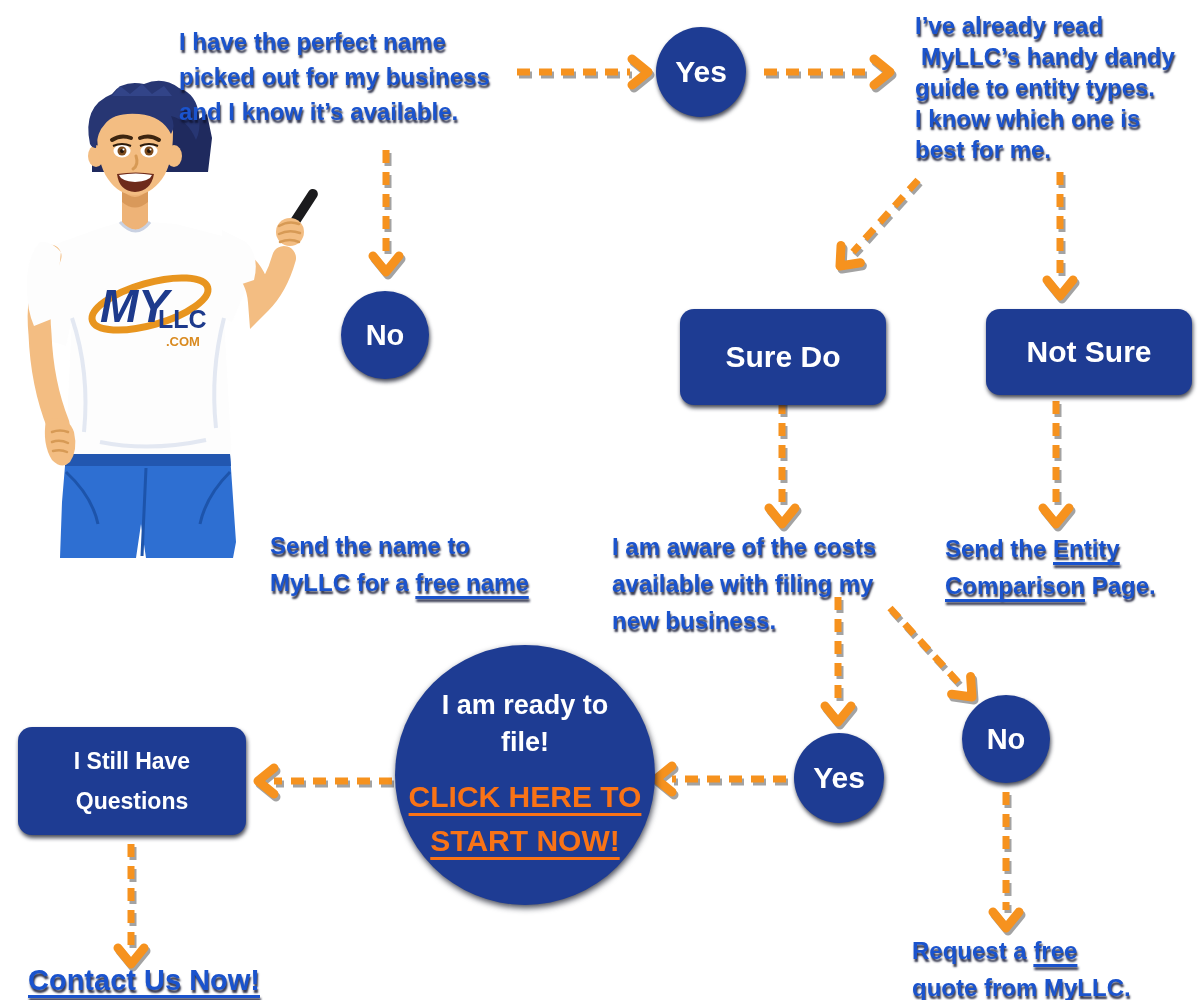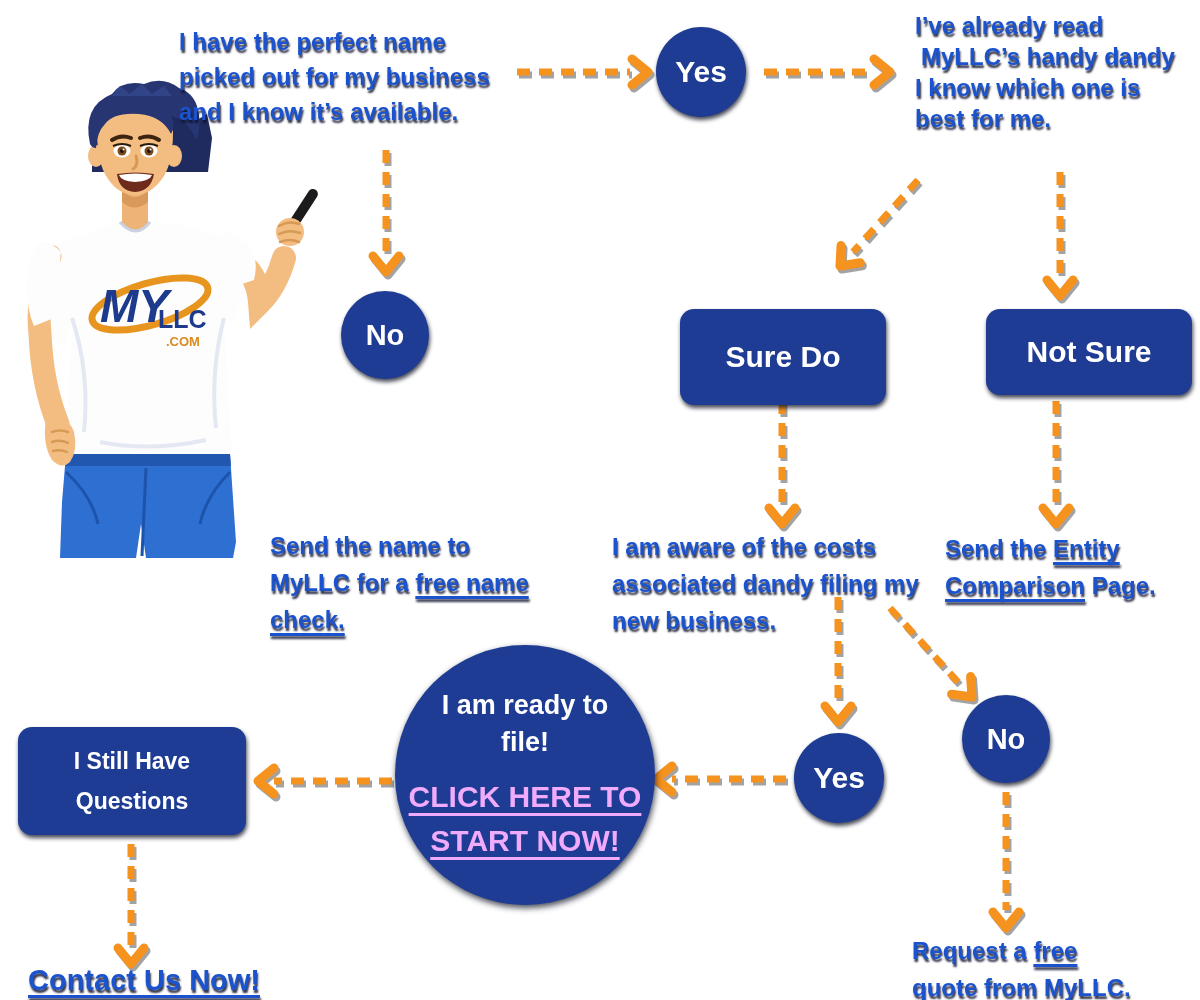--- a/index.html
+++ b/index.html
@@ -14,21 +14,21 @@
         justify-content:center;font-weight:700;filter:drop-shadow(1px 3px 2px rgba(8,12,30,.75));
         text-align:center;}
   .circle{border-radius:50%;justify-content:center;}
   .rbox{border-radius:14px;}
   .node .lbl{text-shadow:none;}
   
   .bigcircle{position:absolute;left:395px;top:645px;width:260px;height:260px;border-radius:50%;
              background:#1e3c93;display:flex;flex-direction:column;align-items:center;justify-content:center;
              filter:drop-shadow(1px 3px 3px rgba(8,12,30,.75));text-align:center;}
   .bigcircle .white{color:#ffffff;font-weight:700;font-size:27px;line-height:37px;}
-  .bigcircle .cta{margin-top:14px;color:#f0abfc;font-weight:700;font-size:30px;line-height:44px;
+  .bigcircle .cta{margin-top:14px;color:#f97316;font-weight:700;font-size:30px;line-height:44px;
                   text-decoration:underline;text-decoration-thickness:3px;text-underline-offset:6px;cursor:pointer;}
   
   .arrows{position:absolute;left:0;top:0;pointer-events:none;
           filter:drop-shadow(2px 3px 0 rgba(140,140,140,.8));}
   .arrows line{stroke:#f6921e;stroke-width:7;stroke-dasharray:13 9;}
   .arrows path{stroke:#f6921e;stroke-width:9;fill:none;stroke-linecap:round;stroke-linejoin:round;}
   .mascot{position:absolute;left:0;top:72px;width:332px;height:486px;}
 </style>
 </head>
 <body>
@@ -153,33 +153,33 @@
 
   <div class="btxt" style="left:179px;top:24px;">
     <div>I have the perfect name</div>
     <div>picked out for my business</div>
     <div>and I know it’s available.</div>
   </div>
 
   <div class="btxt" style="left:915px;top:10px;line-height:31px;">
     <div>I’ve already read</div>
     <div style="padding-left:6px;">MyLLC’s handy dandy</div>
+    <div>guide to entity types.</div>
     <div>I know which one is</div>
     <div>best for me.</div>
   </div>
 
   <div class="btxt" style="left:270px;top:527px;line-height:37px;">
     <div>Send the name to</div>
     <div><span>MyLLC for a </span><span class="lnk">free name</span></div>
-    <div><span class="lnk">check.</span></div>
   </div>
 
   <div class="btxt" style="left:612px;top:528px;line-height:37px;">
     <div>I am aware of the costs</div>
-    <div>associated dandy filing my</div>
+    <div>available with filing my</div>
     <div>new business.</div>
   </div>
 
   <div class="btxt" style="left:945px;top:530px;line-height:37px;">
     <div><span>Send the </span><span class="lnk">Entity</span></div>
     <div><span class="lnk">Comparison</span><span> Page.</span></div>
   </div>
 
   <div class="btxt" style="left:912px;top:932px;line-height:37px;">
     <div><span>Request a </span><span class="lnk">free</span></div>

